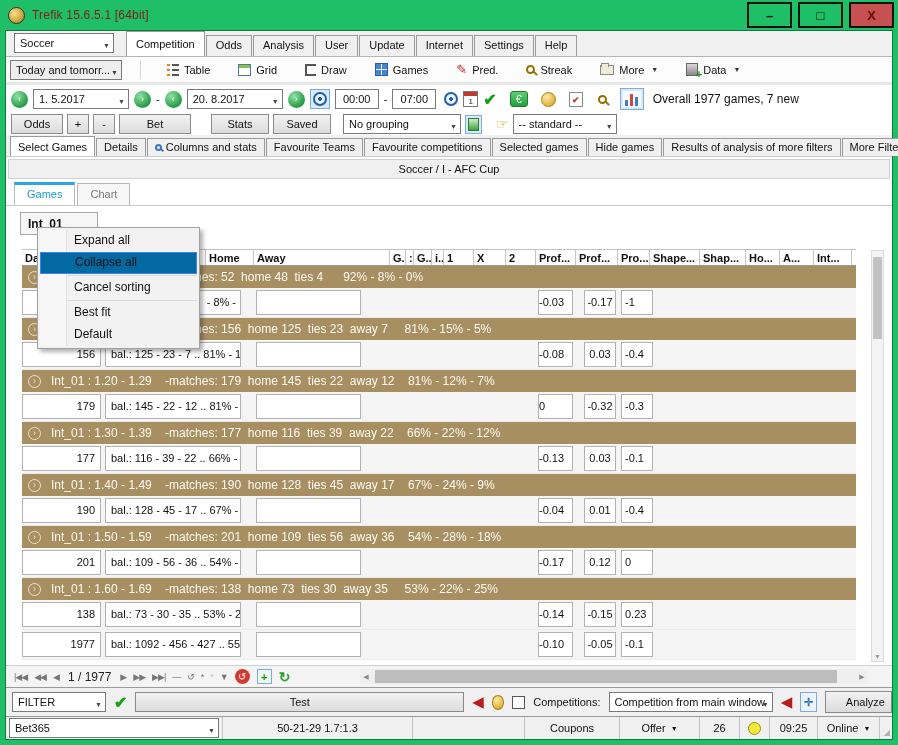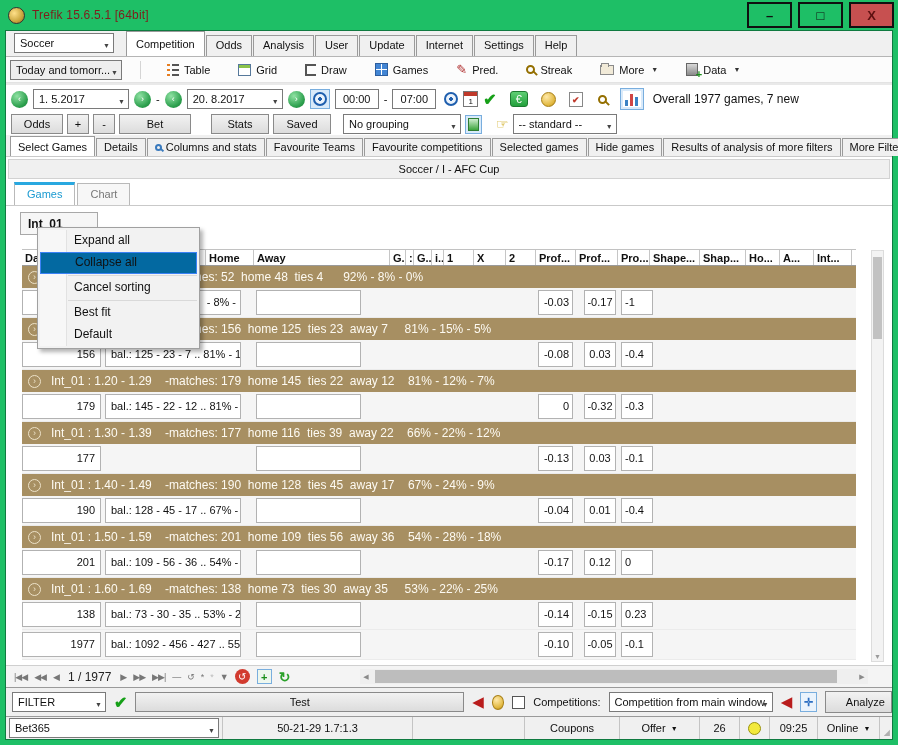--- a/index.html
+++ b/index.html
@@ -115,21 +115,21 @@
   .gicon { width: 13px; height: 13px; border: 1px solid #ede2c8; border-radius: 50%; color: #ede2c8;
            font-size: 9px; line-height: 11px; text-align: center; margin: 0 10px 0 6px; flex: none; }
   .gtext { white-space: pre; overflow: hidden; }
   .drow { height: 30px; background: #f5f5f5; position: relative; border-bottom: 1px solid #ebebeb; }
   .b { position: absolute; top: 2px; height: 25px; background: #fff; border: 1px solid #b2b2b2;
        line-height: 23px; white-space: nowrap; overflow: hidden; }
   .b-count { left: 0; width: 79px; text-align: right; padding-right: 5px; }
   .b-bal   { left: 83px; width: 136px; padding-left: 5px; }
   .b-bal.tail { text-align: right; padding-right: 4px; }
   .b-away  { left: 234px; width: 105px; }
-  .b-p1 { left: 516px; width: 35px; text-align: right; padding-right: 3px; }
+  .b-p1 { left: 516px; width: 35px; padding-right: 3px; }
   .b-p2 { left: 562px; width: 32px; text-align: center; }
   .b-p3 { left: 599px; width: 32px; padding-left: 3px; }
   
   .vscroll { position: absolute; right: 14px; top: 250px; width: 13px; height: 412px; background: #f3f3f3; border: 1px solid #dcdcdc; }
   .vthumb { margin: 6px 1px 0; height: 82px; background: #c2c2c2; }
   .vscroll .varrow { position: absolute; bottom: 1px; left: 2px; font-size: 7px; color: #9a9a9a; }
   
   .navigator { height: 22px; background: #f4f4f4; border-top: 1px solid #cfcfcf; display: flex; align-items: center;
                gap: 7px; padding-left: 8px; color: #777; }
   .nav-g { font-size: 9px; letter-spacing: -1px; }
@@ -390,20 +390,21 @@
       <span class="b b-p2">-0.32</span>
       <span class="b b-p3">-0.3</span>
     </div>
 
     <div class="grow">
       <span class="gicon">›</span>
       <span class="gtext">Int_01 : 1.30 - 1.39    -matches: 177  home 116  ties 39  away 22    66% - 22% - 12%</span>
     </div>
     <div class="drow">
       <span class="b b-count">177</span>
+      <span class="b b-bal">bal.: 116 - 39 - 22 .. 66% -</span>
       <span class="b b-away"></span>
       <span class="b b-p1">-0.13</span>
       <span class="b b-p2">0.03</span>
       <span class="b b-p3">-0.1</span>
     </div>
 
     <div class="grow">
       <span class="gicon">›</span>
       <span class="gtext">Int_01 : 1.40 - 1.49    -matches: 190  home 128  ties 45  away 17    67% - 24% - 9%</span>
     </div>

